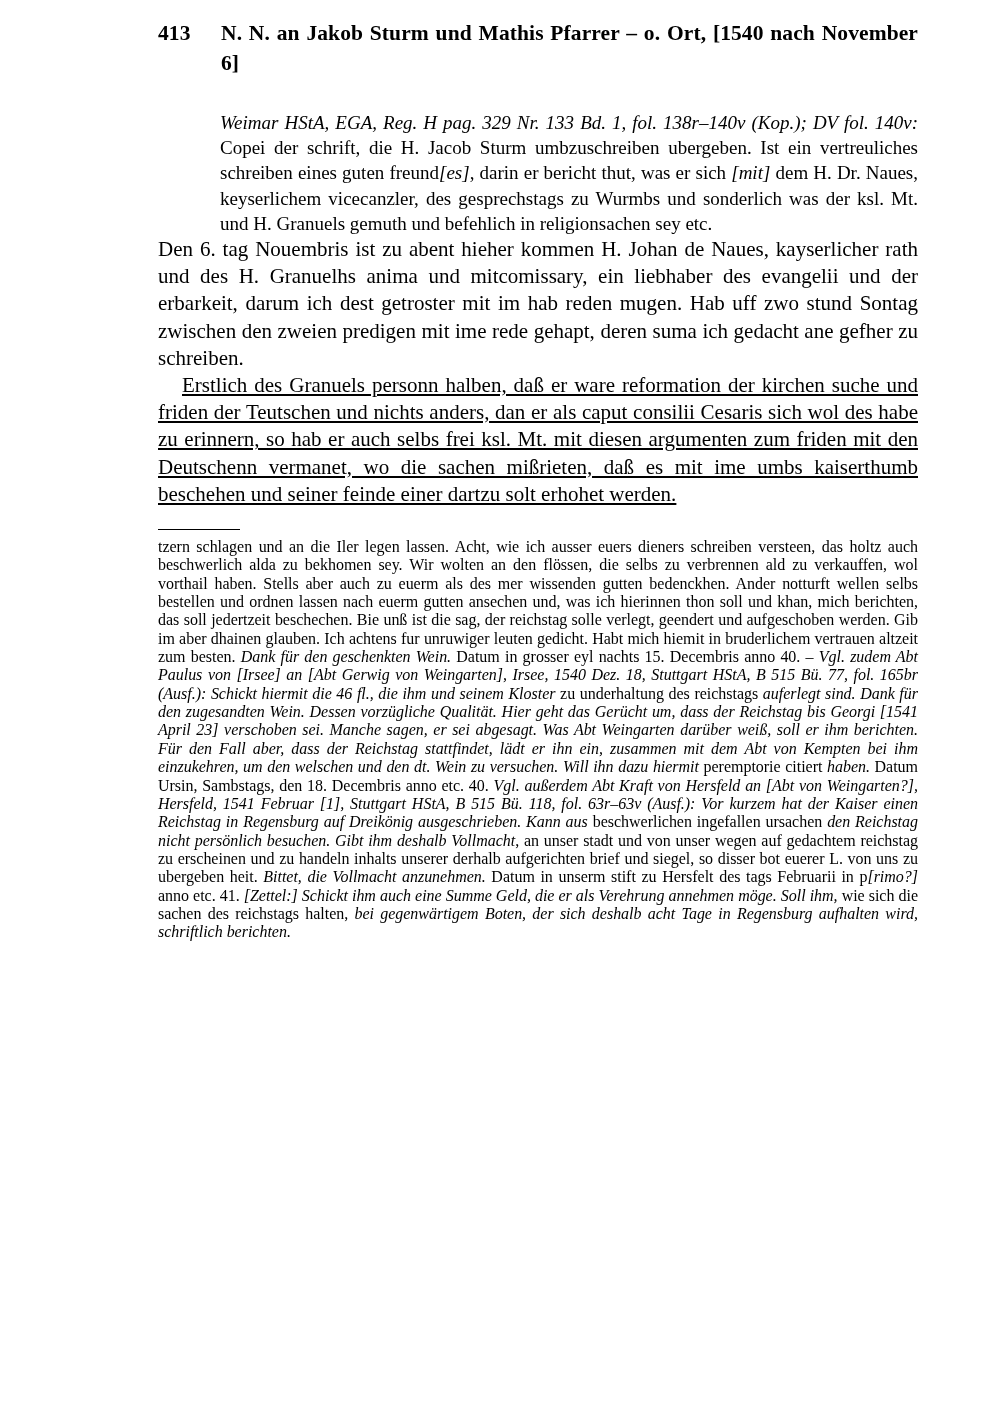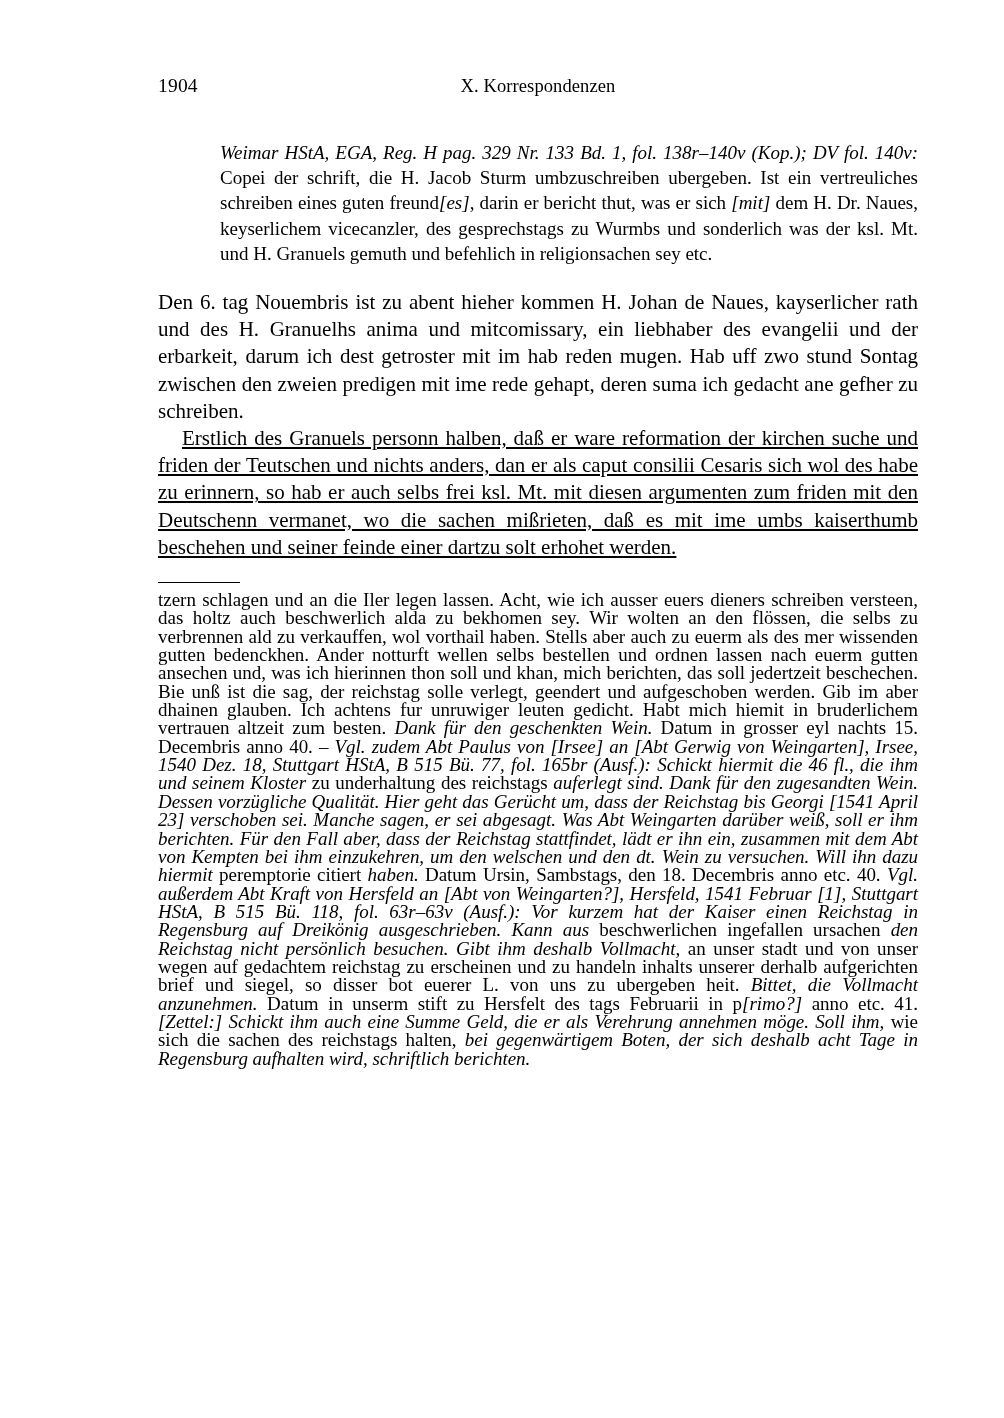--- a/index.html
+++ b/index.html
@@ -79,54 +79,53 @@
   .archival i { font-style: italic; }
 
   
   .body-para {
     font-size: 21px;
     line-height: 27.2px;
     text-align: justify;
     text-align-last: left;
     margin: 0;
   }
-  .body-para.first { margin-top: 23px; }
+  .body-para.first { }
   .body-para.indent { text-indent: 24px; text-decoration: underline; }
 
   
   .fn-wrap {
     margin-top: 21px;
   }
   .fn-rule {
     width: 82px;
     height: 0;
     border-top: 1.3px solid #000;
     margin-bottom: 8px;
   }
   .footnote {
-    font-size: 19px;
+    font-size: 16px;
     line-height: 18.35px;
     text-align: justify;
     text-align-last: left;
     margin: 0;
     letter-spacing: -0.02px;
   }
   .footnote i { font-style: italic; }
 </style>
 </head>
 <body>
 
 <div class="page">
   <div class="content">
 
-    <div class="runhead">
-      <span class="folio">1904</span>
-      <span class="title">X. Korrespondenzen</span>
+
+    <div class="doc-heading">
+      <span class="num">413</span><span>N. N. an Jakob Sturm und Mathis Pfarrer – o. Ort, [1540 nach November 6]</span>
     </div>
-
 
     <div class="archival">
       <i>Weimar HStA, EGA, Reg. H pag. 329 Nr. 133 Bd. 1, fol. 138r–140v (Kop.); DV fol. 140v:</i><span> Copei der schrift, die H. Jacob Sturm umbzuschreiben ubergeben. Ist ein vertreuliches schreiben eines guten freund</span><i>[es]</i><span>, darin er bericht thut, was er sich </span><i>[mit]</i><span> dem H. Dr. Naues, keyserlichem vicecanzler, des gesprechstags zu Wurmbs und sonderlich was der ksl. Mt. und H. Granuels gemuth und befehlich in religionsachen sey etc.</span>
     </div>
 
     <p class="body-para first">Den 6. tag Nouembris ist zu abent hieher kommen H. Johan de Naues, kayserlicher rath und des H. Granuelhs anima und mitcomissary, ein liebhaber des evangelii und der erbarkeit, darum ich dest getroster mit im hab reden mugen. Hab uff zwo stund Sontag zwischen den zweien predigen mit ime rede gehapt, deren suma ich gedacht ane gefher zu schreiben.</p>
     <p class="body-para indent">Erstlich des Granuels personn halben, daß er ware reformation der kirchen suche und friden der Teutschen und nichts anders, dan er als caput consilii Cesaris sich wol des habe zu erinnern, so hab er auch selbs frei ksl. Mt. mit diesen argumenten zum friden mit den Deutschenn vermanet, wo die sachen mißrieten, daß es mit ime umbs kaiserthumb beschehen und seiner feinde einer dartzu solt erhohet werden.</p>
 
     <div class="fn-wrap">
       <div class="fn-rule"></div>

